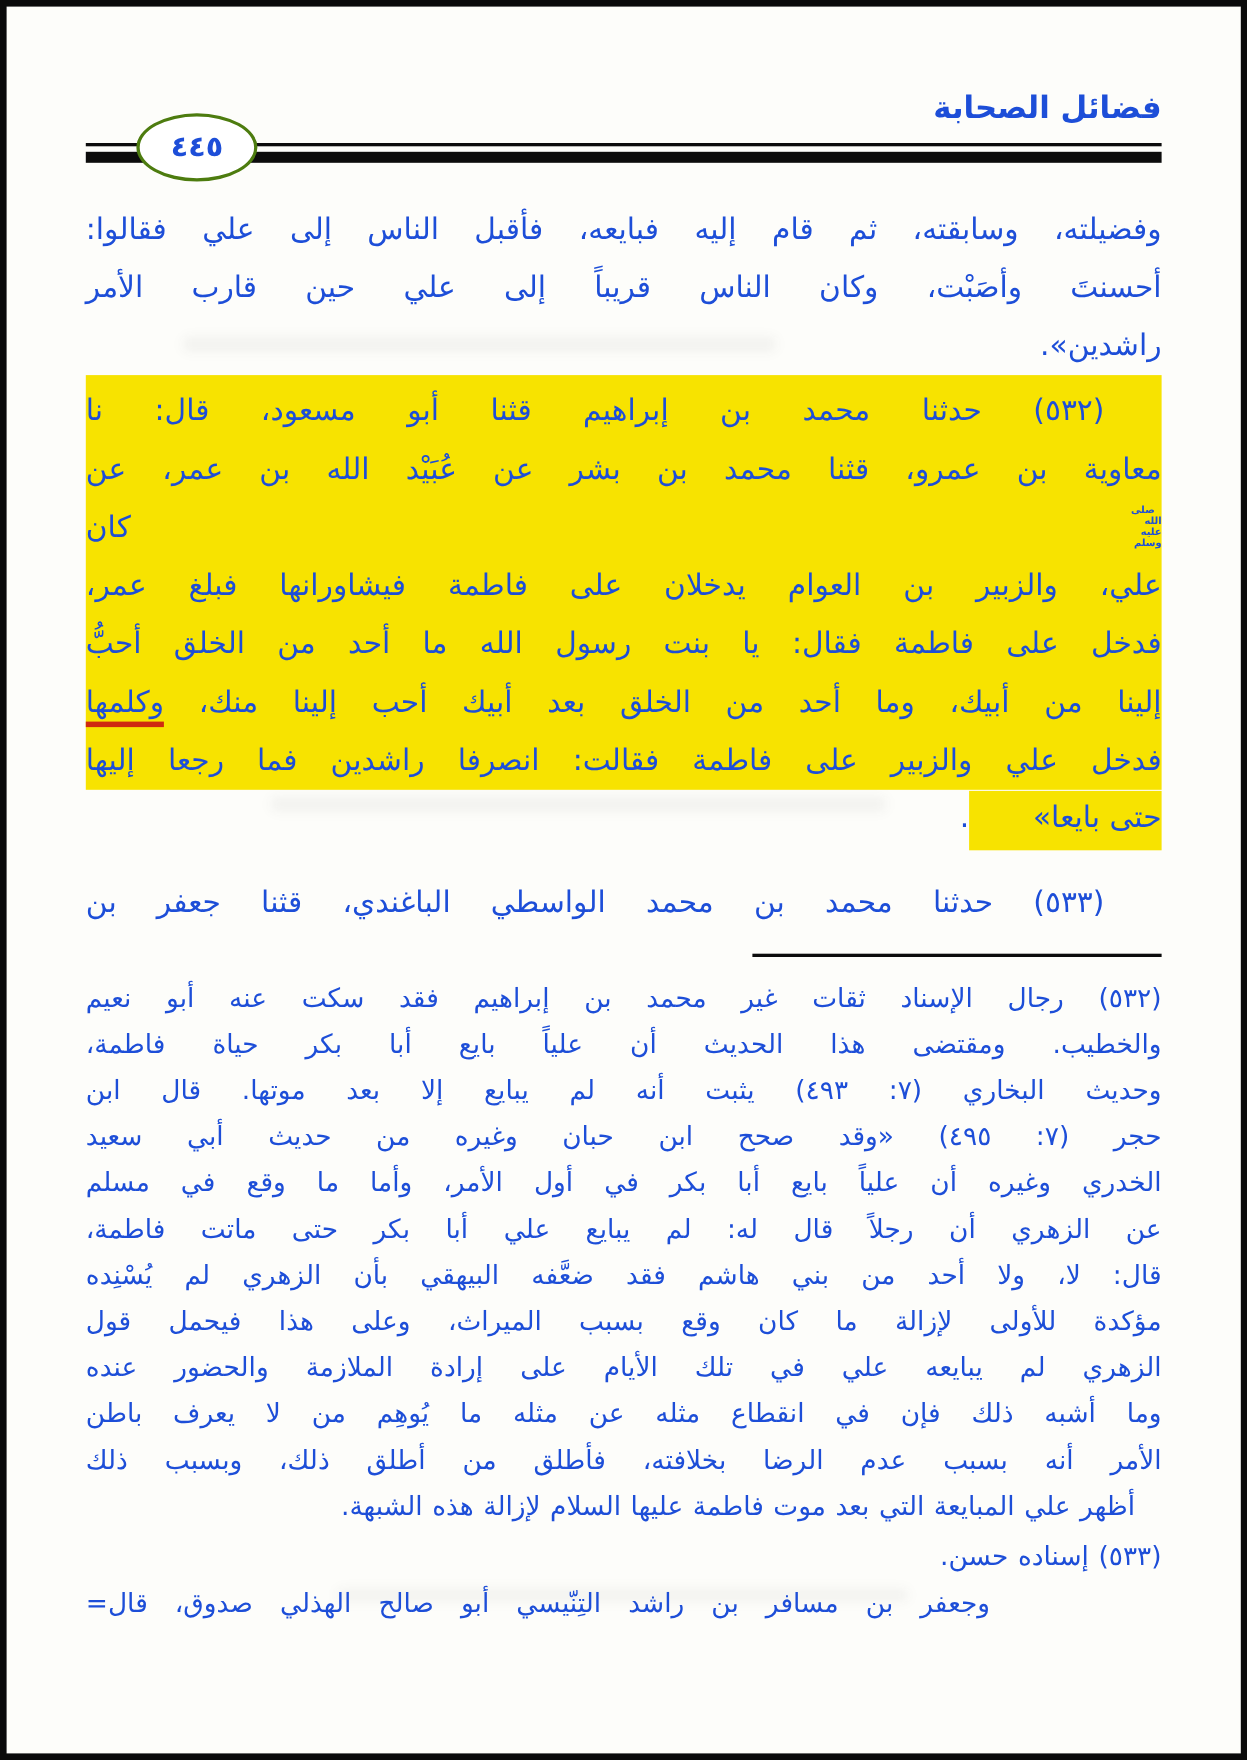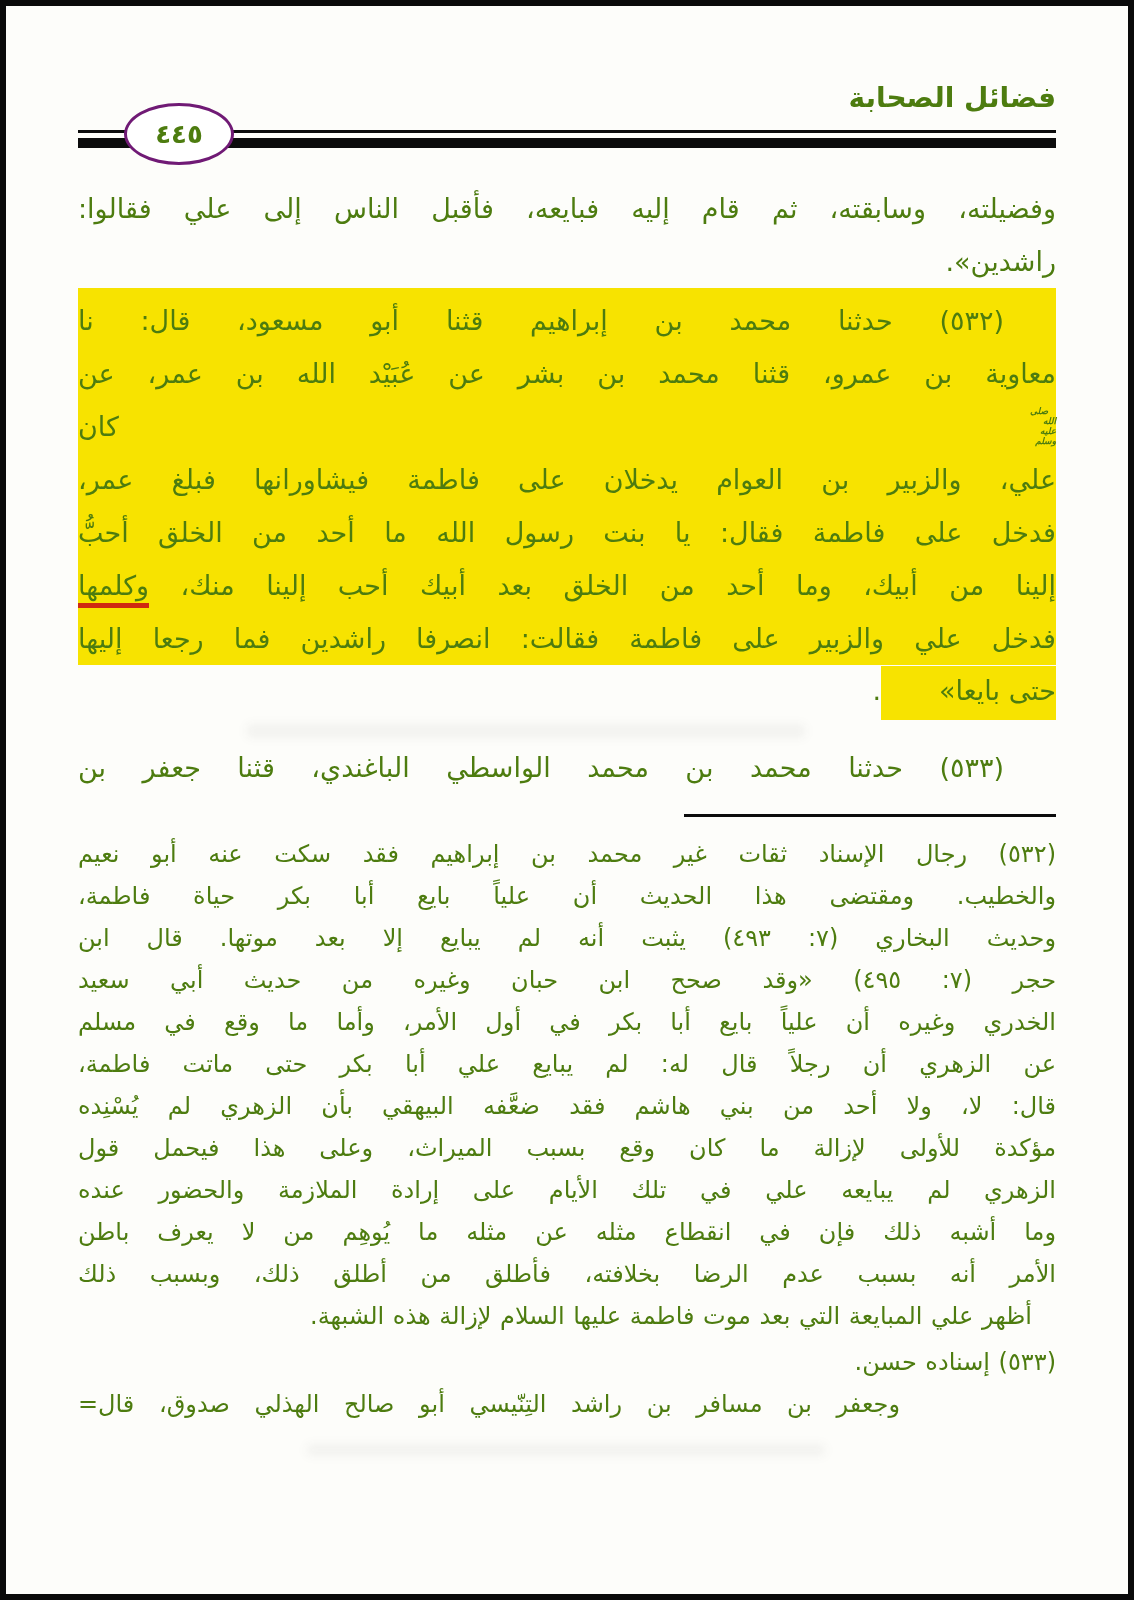--- a/index.html
+++ b/index.html
@@ -4,35 +4,35 @@
 <style>
   html,body{margin:0;padding:0;background:#e8e8e8;}
   .page{
     box-sizing:border-box;
     width:1134px;height:1600px;
     border:6px solid #0a0a0a;
     background:#fdfdfa;
     position:relative;
     overflow:hidden;
     font-family:"DejaVu Sans",sans-serif;
-    color:#4d7c0f;
+    color:#1d4ed8;
     direction:rtl;
   }
   .content{padding:0 72px;position:relative;}
   .book-title{
     margin-top:72px;
     font-size:28px;line-height:40px;font-weight:bold;
     text-align:right;letter-spacing:1px;
   }
   .rule-wrap{margin-top:12px;height:22px;position:relative;}
   .rule-thin{position:absolute;top:0;left:0;right:0;height:3px;background:#0c0c0c;}
   .rule-thick{position:absolute;top:8px;left:0;right:0;height:10px;background:#0c0c0c;}
   .page-badge{
     position:absolute;top:-27px;left:46px;width:104px;height:56px;
-    border:3px solid #701a75;border-radius:50%;background:#fff;
+    border:3px solid #4d7c0f;border-radius:50%;background:#fff;
     display:flex;align-items:center;justify-content:center;
     font-size:26px;font-weight:bold;z-index:2;
   }
   .mainline{
     font-size:27px;line-height:53px;
     text-align:justify;text-align-last:justify;
     word-spacing:2px;
   }
   .endline{text-align:right;text-align-last:right;}
   .para1{margin-top:30px;}
@@ -48,21 +48,21 @@
     padding:9px 0 14px 58px;
   }
   .u-red{
     border-bottom:5px solid var(--ured,#cf2a10);
     padding-bottom:2px;
   }
   .honorific{
     display:inline-block;width:34px;font-size:9px;line-height:10px;
     text-align:center;vertical-align:-8px;font-weight:bold;
   }
-  .honorific span{display:block;font-style:italic;}
+  .honorific span{display:block;}
   .para533{margin-top:24px;}
   .fn-sep{
     margin:20px 0 0 auto;
     width:372px;height:3px;background:#0c0c0c;
   }
   .footnotes{margin-top:16px;}
   .fnline{
     font-size:24px;line-height:42px;
     text-align:justify;text-align-last:justify;
     word-spacing:1px;
@@ -90,20 +90,21 @@
     <div class="rule-wrap">
       <div class="rule-thin"></div>
       <div class="rule-thick"></div>
       <div class="page-badge">
         <span>٤٤٥</span>
       </div>
     </div>
 
     <div class="para1">
       <div class="mainline">وفضيلته، وسابقته، ثم قام إليه فبايعه، فأقبل الناس إلى علي فقالوا:</div>
+      <div class="mainline">أحسنتَ وأصَبْت، وكان الناس قريباً إلى علي حين قارب الأمر</div>
       <div class="mainline endline">راشدين».</div>
     </div>
 
     <div class="hl-block">
       <div class="mainline indent">(٥٣٢) حدثنا محمد بن إبراهيم قثنا أبو مسعود، قال: نا</div>
       <div class="mainline">معاوية بن عمرو، قثنا محمد بن بشر عن عُبَيْد الله بن عمر، عن</div>
       <div class="mainline">
         <span class="honorific"><span>صلى الله</span><span>عليه</span><span>وسلم</span></span>
         <span>كان</span>
       </div>

